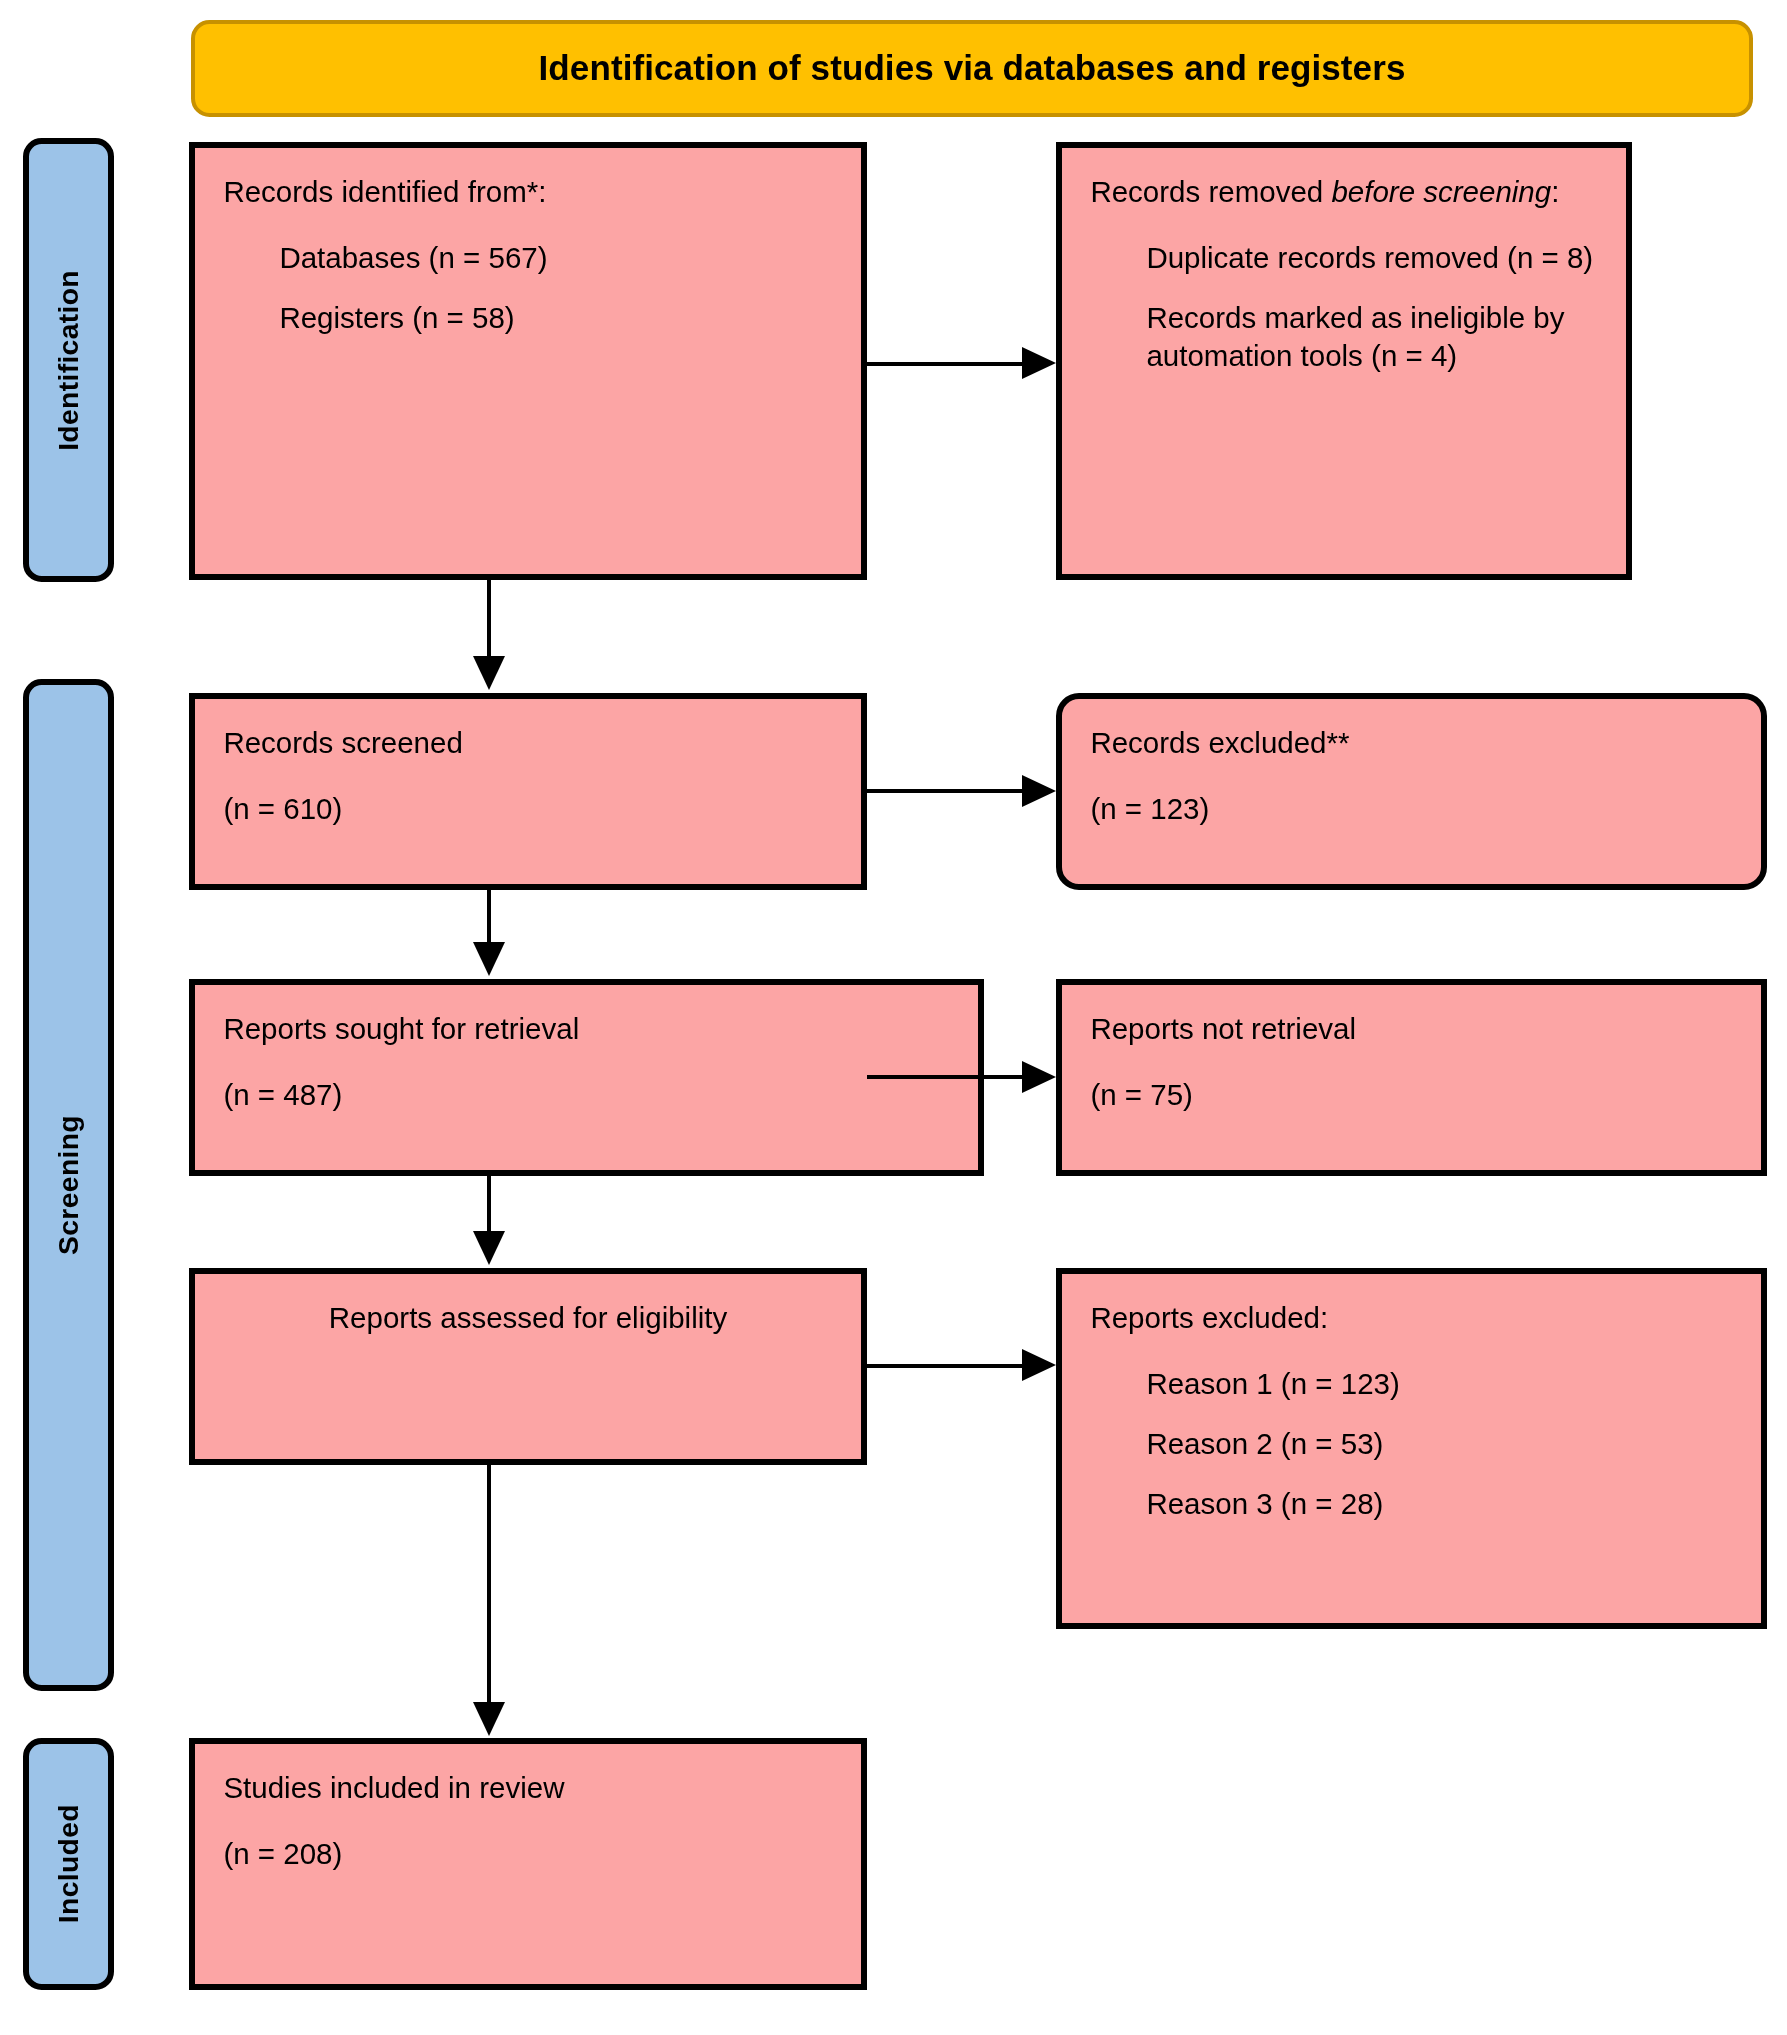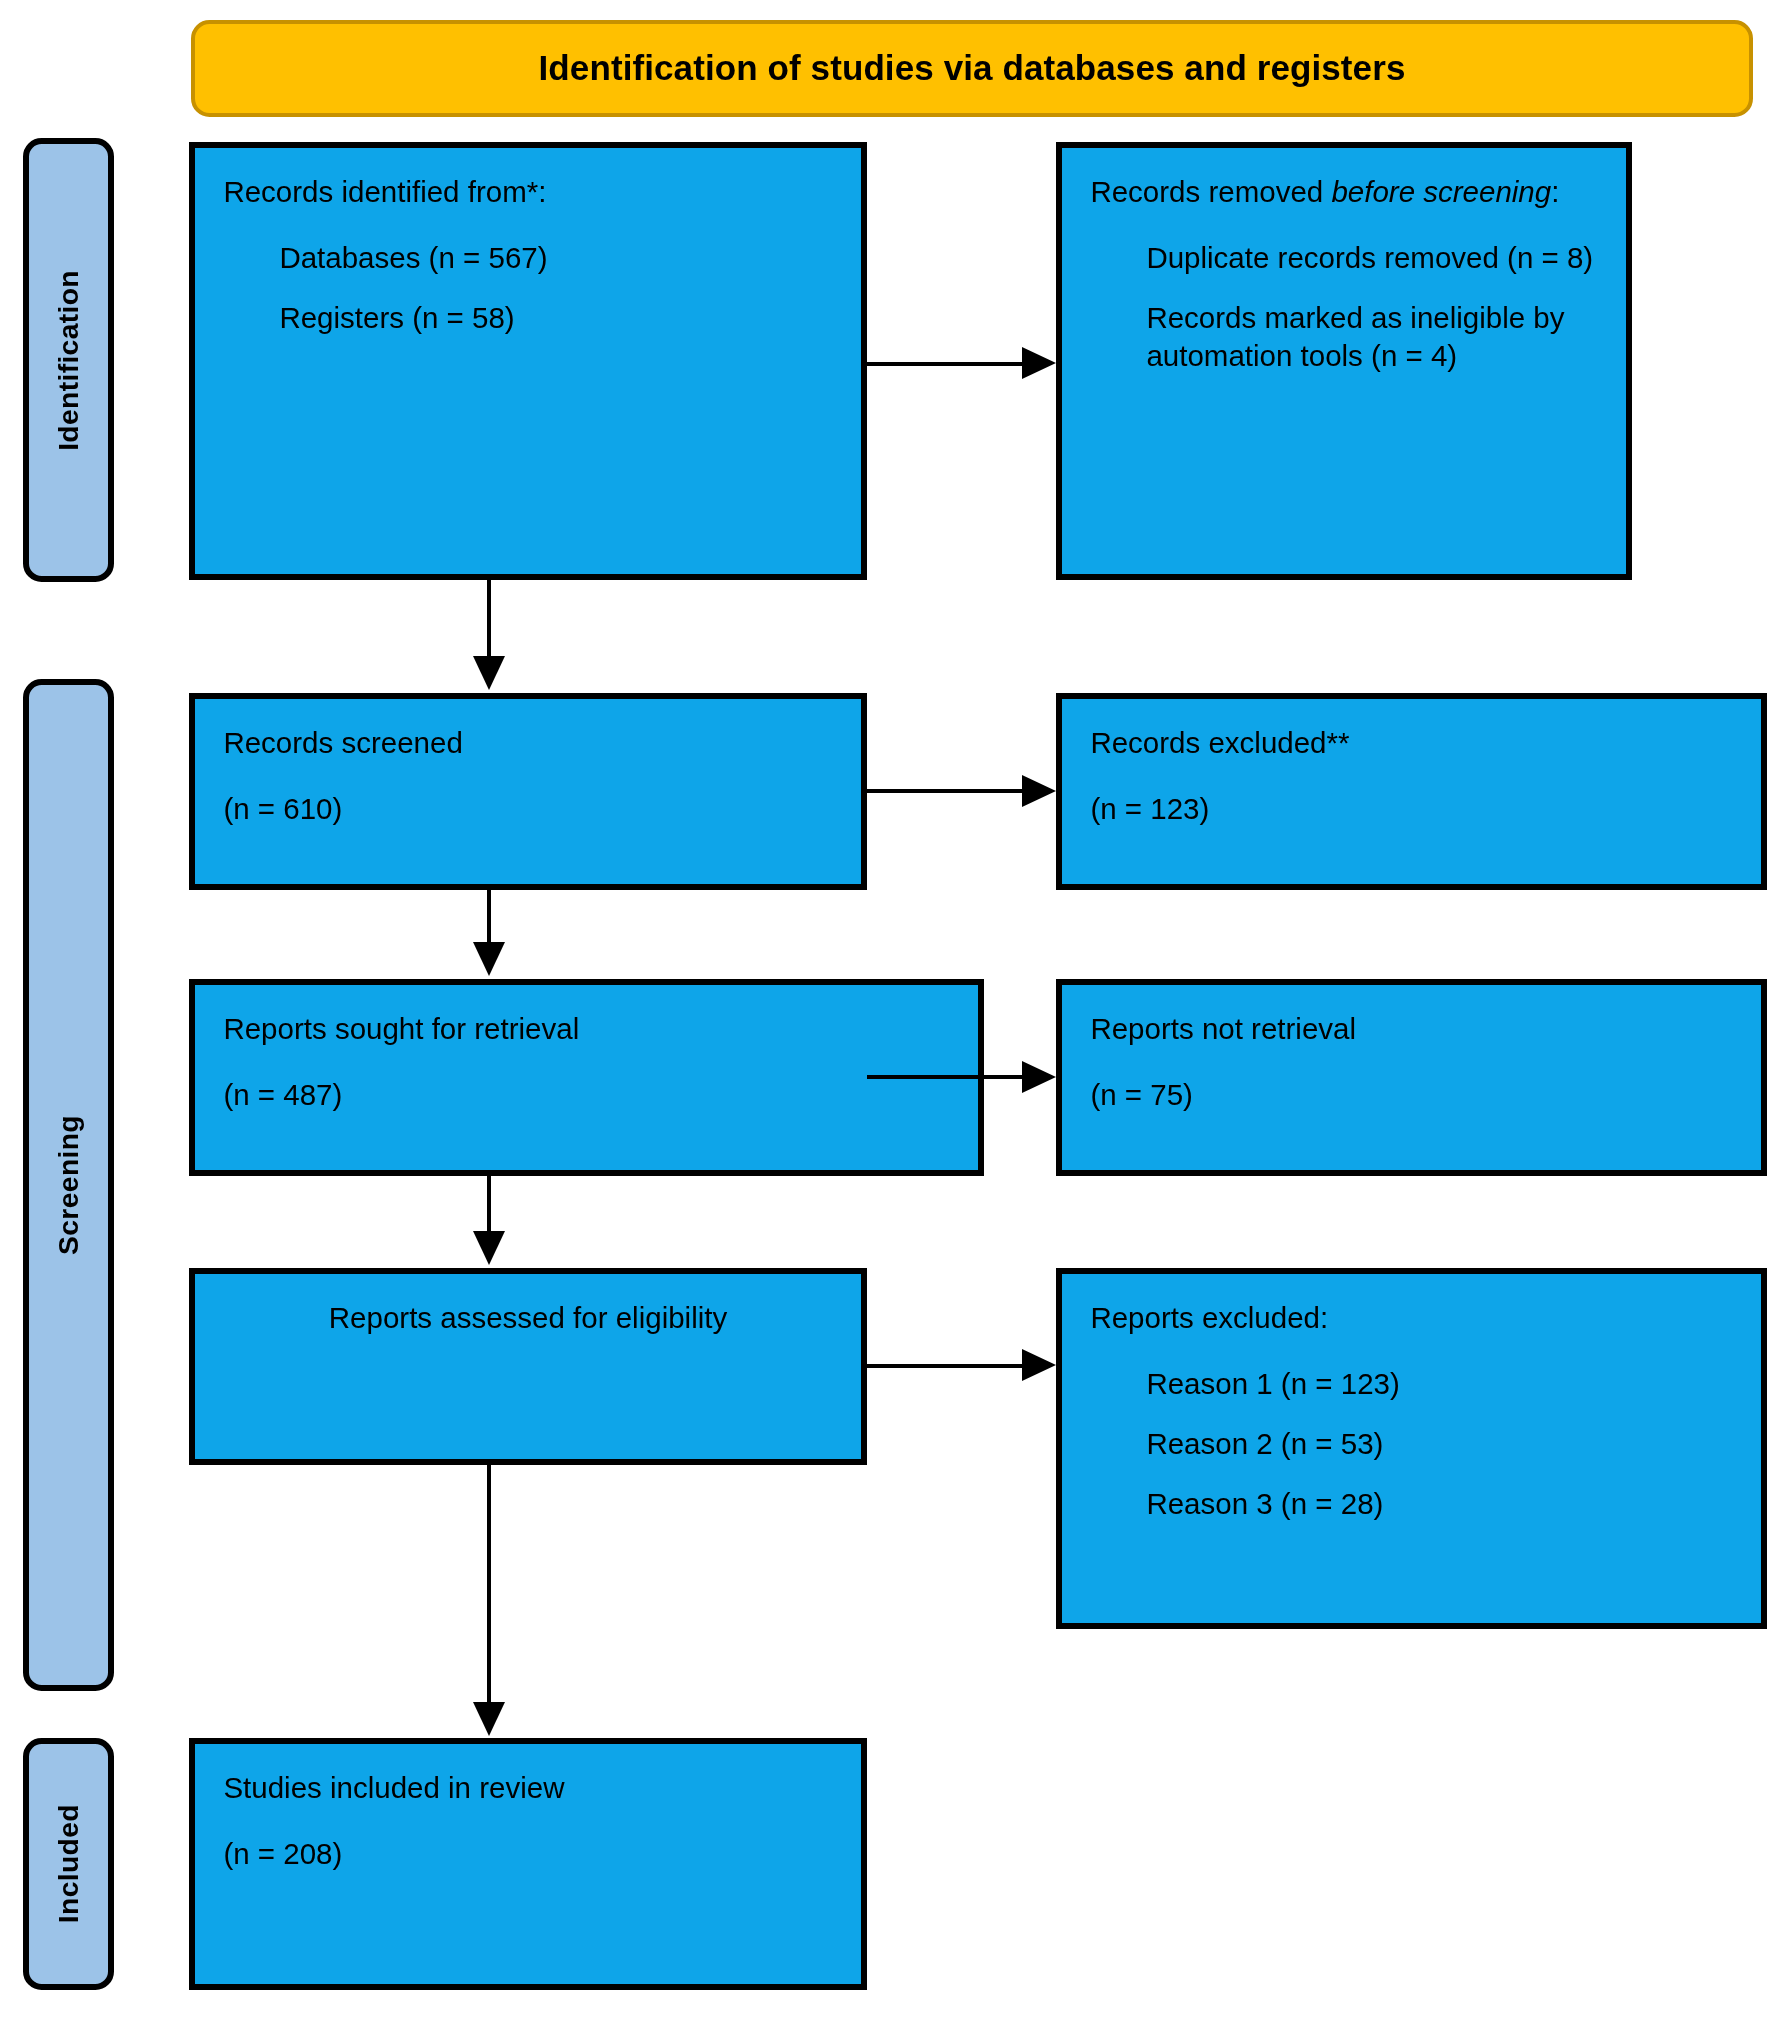--- a/index.html
+++ b/index.html
@@ -62,21 +62,21 @@
     white-space: nowrap;
     letter-spacing: 0.3px;
   }
   .stage-identification { left: 23px; top: 138px; width: 91px; height: 444px; }
   .stage-screening      { left: 23px; top: 679px; width: 91px; height: 1012px; }
   .stage-included       { left: 23px; top: 1738px; width: 91px; height: 252px; }
 
   
   .box {
     position: absolute;
-    background: #0ea5e9;
+    background: #fca5a5;
     border: 6px solid #000000;
     box-sizing: border-box;
     padding: 25px 28.4px;
   }
   .box p {
     margin: 0;
     font-size: 29.5px;
     line-height: 1.28;
     color: #000000;
   }
@@ -87,21 +87,21 @@
 
   
   .box-identified   { left: 189px;  top: 142px;  width: 678px; height: 438px; }
   .box-screened     { left: 189px;  top: 693px; width: 678px; height: 197px; }
   .box-sought       { left: 189px;  top: 979px; width: 795px; height: 197px; }
   .box-assessed     { left: 189px;  top: 1268px; width: 678px; height: 197px; text-align: center; }
   .box-included     { left: 189px;  top: 1738px; width: 678px; height: 252px; }
 
   
   .box-removed      { left: 1056px; top: 142px;  width: 576px; height: 438px; }
-  .box-excluded-rec { left: 1056px; top: 693px; width: 711px; height: 197px; }
+  .box-excluded-rec { left: 1056px; top: 693px; width: 711px; height: 197px; border-radius: 23px; }
   .box-notretrieved { left: 1056px; top: 979px; width: 711px; height: 197px; }
   .box-excluded-rep { left: 1056px; top: 1268px; width: 711px; height: 361px; }
 
   
   .conn { position: absolute; background: #000000; }
 
   
   .vline { width: 3.8px; }
   
   .hline { height: 3.8px; }

